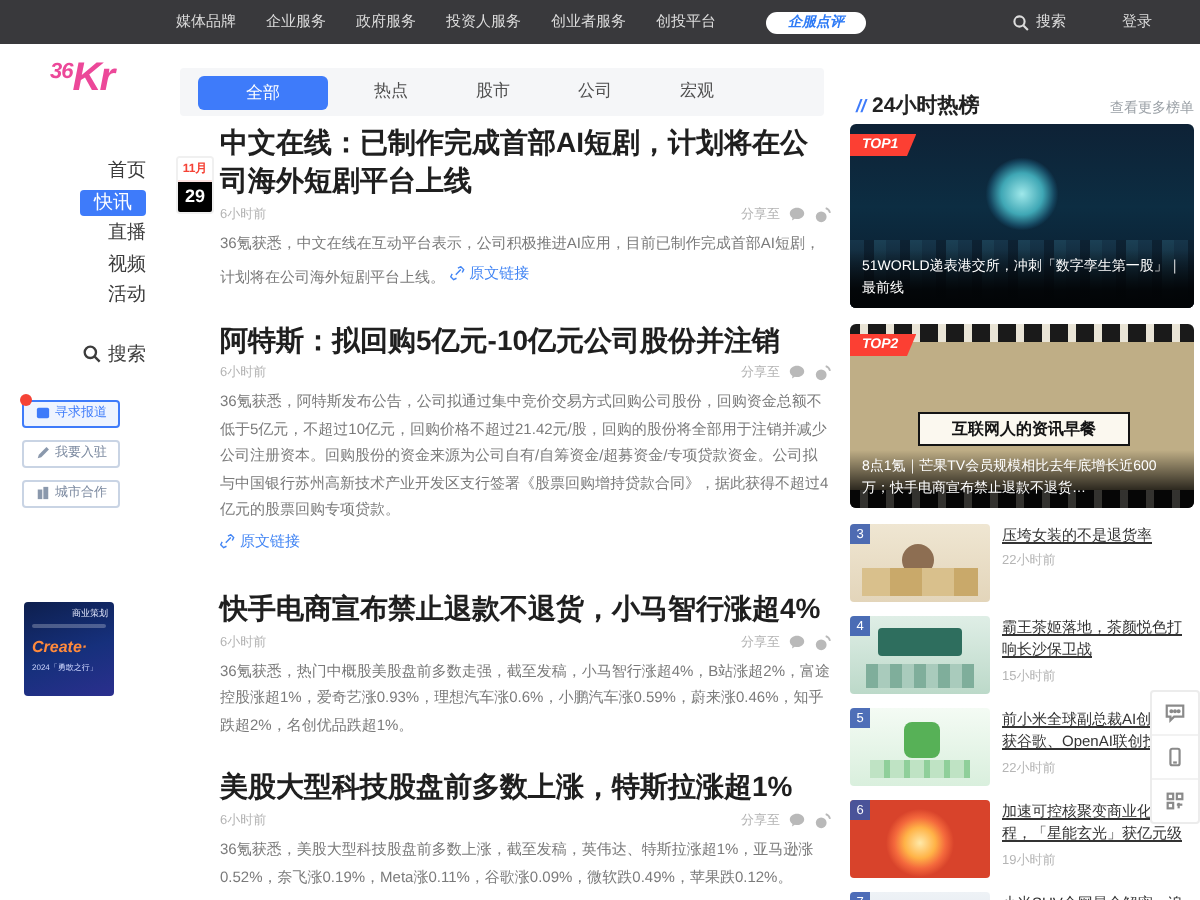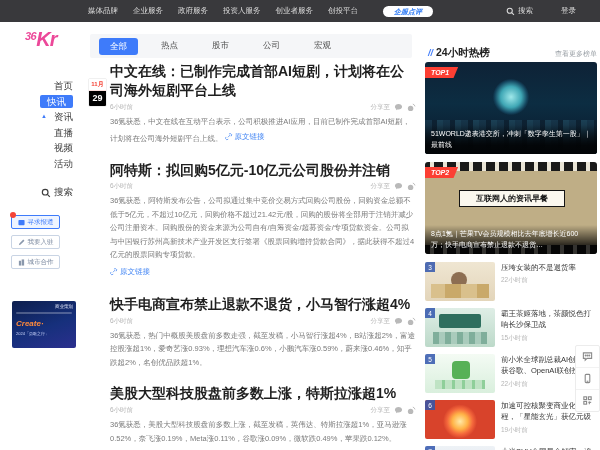--- a/index.html
+++ b/index.html
@@ -20,42 +20,42 @@
 
   
   .header{position:absolute;top:22px;left:0;width:600px;height:40px;background:#fff;}
   .logo{position:absolute;left:25px;top:7px;font-weight:bold;font-style:italic;color:#ec4899;line-height:1;}
   .logo .n36{font-size:11px;vertical-align:6px;letter-spacing:-0.5px;}
   .logo .kr{font-size:20px;letter-spacing:-1px;}
   .tabbar{position:absolute;left:90px;top:12px;width:322px;height:24px;background:#f5f6f8;
           border-radius:2px;display:flex;align-items:center;font-size:8.5px;color:#4f4f4f;}
   .tab{padding:0 17px;cursor:pointer;white-space:nowrap;}
   .tab.active{background:#3e7bfa;color:#fff;border-radius:3px;height:17px;line-height:17px;
-              padding:0 11px;margin-left:9px;margin-right:6px;}
+              padding:0 24px;margin-left:9px;margin-right:6px;}
 
   
   .hot-head{position:absolute;left:428px;top:46px;width:169px;display:flex;align-items:baseline;}
   .slashes{color:#3e7bfa;font-weight:bold;font-style:italic;font-size:9px;margin-right:3px;}
   .hot-title{font-size:10.5px;font-weight:bold;color:#222;}
   .hot-more{margin-left:auto;font-size:7px;color:#9aa0a6;cursor:pointer;}
 
   
   .sidenav{position:absolute;left:0;top:78px;width:86px;}
   .snav-item{text-align:right;padding-right:13px;font-size:9.5px;color:#3c3c3c;height:15.5px;
              line-height:15.5px;cursor:pointer;position:relative;}
   .snav-item .hl{background:#3e7bfa;color:#fff;padding:1px 7px;border-radius:2px;}
   .tri{position:absolute;left:41px;top:0;color:#3e7bfa;font-size:6px;}
   .snav-search{margin-top:15px;display:flex;justify-content:flex-end;align-items:center;gap:3px;
                padding-right:13px;font-size:9.5px;color:#3c3c3c;cursor:pointer;}
   .side-btn{width:47px;height:12px;margin:6px 0 0 11px;border:1px solid #c9d4e4;border-radius:2px;
             display:flex;align-items:center;justify-content:center;gap:3px;font-size:6.5px;
             color:#7c8aa0;cursor:pointer;position:relative;background:#fff;}
   .side-btn.primary{border-color:#3e7bfa;color:#3e7bfa;background:#eef4ff;margin-top:16px;}
   .red-dot{position:absolute;top:-4px;left:-2px;width:6px;height:6px;border-radius:50%;background:#f54336;}
-  .side-ad{position:absolute;left:12px;top:223px;width:64px;height:47px;border-radius:2px;overflow:hidden;
+  .side-ad{position:absolute;left:12px;top:223px;width:45px;height:47px;border-radius:2px;overflow:hidden;
            background:linear-gradient(160deg,#0d1f4e 0%,#16307c 55%,#2b2f8e 100%);color:#fff;cursor:pointer;}
   .ad-l1{font-size:4.5px;text-align:right;padding:3px 3px 0 0;color:#e8ecff;}
   .ad-l2{font-size:8px;font-weight:bold;font-style:italic;color:#ff8a3c;padding:6px 0 0 4px;line-height:1;}
   .ad-l3{font-size:4px;color:#cfd8ff;padding:3px 0 0 4px;}
   .ad-line{height:2px;background:rgba(255,255,255,.25);margin:3px 4px 0 4px;border-radius:1px;}
 
   
   .feed{position:absolute;left:88px;top:62px;width:328px;}
   .datebadge{position:absolute;left:0;top:16px;width:17px;border:1px solid #f0f0f0;border-radius:2px;
              overflow:hidden;text-align:center;}
@@ -87,29 +87,29 @@
              clip-path:polygon(0 0,100% 0,86% 100%,0 100%);}
   .caption{position:absolute;left:0;right:0;bottom:0;padding:4px 6px;color:#fff;font-size:7px;
            line-height:1.5;z-index:2;background:linear-gradient(180deg,rgba(0,0,0,0) 0%,rgba(0,0,0,.78) 70%);}
   .img-top2{background:linear-gradient(180deg,#1a1a1a 0 9px,#bfae86 9px 83px,#1a1a1a 83px 100%);}
   .film-dots{position:absolute;left:0;right:0;height:9px;
              background:repeating-linear-gradient(90deg,transparent 0 5px,#e9e4d6 5px 9px,transparent 9px 13px);}
   .film-dots.b{bottom:0;}
   .top2-box{position:absolute;left:22px;top:18px;width:126px;height:30px;background:#141414;
             border-radius:4px;display:flex;align-items:center;justify-content:center;
             color:#f5efdd;font-size:15px;font-weight:bold;letter-spacing:3px;}
-  .top2-sub{position:absolute;left:34px;top:28px;width:104px;height:15px;background:#fbf8ef;
+  .top2-sub{position:absolute;left:34px;top:44px;width:104px;height:15px;background:#fbf8ef;
             border:1.5px solid #141414;display:flex;align-items:center;justify-content:center;
             color:#141414;font-size:8px;font-weight:bold;}
   .hrow{display:flex;gap:6px;margin-bottom:7px;cursor:pointer;}
   .hthumb{position:relative;width:70px;height:39px;border-radius:2px;overflow:hidden;flex:0 0 70px;}
   .rank{position:absolute;top:0;left:0;width:10px;height:10px;background:rgba(49,86,173,.85);
         color:#fff;font-size:6.5px;display:flex;align-items:center;justify-content:center;z-index:2;}
   .hinfo{flex:1;min-width:0;}
-  .htitle{font-size:7.5px;color:#333;line-height:1.5;max-height:23px;overflow:hidden;}
+  .htitle{font-size:7.5px;color:#333;line-height:1.5;max-height:23px;overflow:hidden;text-decoration:underline;}
   .htime{font-size:6.5px;color:#b5b5b5;margin-top:3px;}
   .th3{background:linear-gradient(180deg,#efe6d2 0%,#e3d5ba 100%);}
   .th3:before{content:"";position:absolute;left:26px;top:10px;width:16px;height:16px;border-radius:50%;background:#8d6e52;}
   .th3:after{content:"";position:absolute;left:6px;top:22px;width:58px;height:14px;
              background:linear-gradient(90deg,#d9c08c 0 14px,#c9a96a 14px 30px,#d9c08c 30px 46px,#c9a96a 46px 100%);}
   .th4{background:linear-gradient(180deg,#dfeee6 0%,#bcd9c9 100%);}
   .th4:before{content:"";position:absolute;left:14px;top:6px;width:42px;height:14px;background:#2e6e5e;border-radius:2px;}
   .th4:after{content:"";position:absolute;left:8px;top:24px;width:54px;height:12px;
              background:repeating-linear-gradient(90deg,#7fae9b 0 6px,#a9cbbc 6px 12px);}
   .th5{background:linear-gradient(180deg,#f4fbf4 0%,#d9efdd 100%);}
@@ -170,21 +170,20 @@
 
   <div class="hot-head">
     <span class="slashes">//</span>
     <span class="hot-title">24小时热榜</span>
     <span class="hot-more">查看更多榜单</span>
   </div>
 
   <div class="sidenav">
     <div class="snav-item"><span>首页</span></div>
     <div class="snav-item"><span class="hl">快讯</span></div>
-    <div class="snav-item"><span class="tri">▲</span><span>资讯</span></div>
     <div class="snav-item"><span>直播</span></div>
     <div class="snav-item"><span>视频</span></div>
     <div class="snav-item"><span>活动</span></div>
     <div class="snav-search">
       <svg class="mag2" viewBox="0 0 12 12">
           <circle cx="5" cy="5" r="3.4"></circle>
           <line x1="7.6" y1="7.6" x2="10.6" y2="10.6"></line>
         </svg>
       <span>搜索</span>
     </div>

